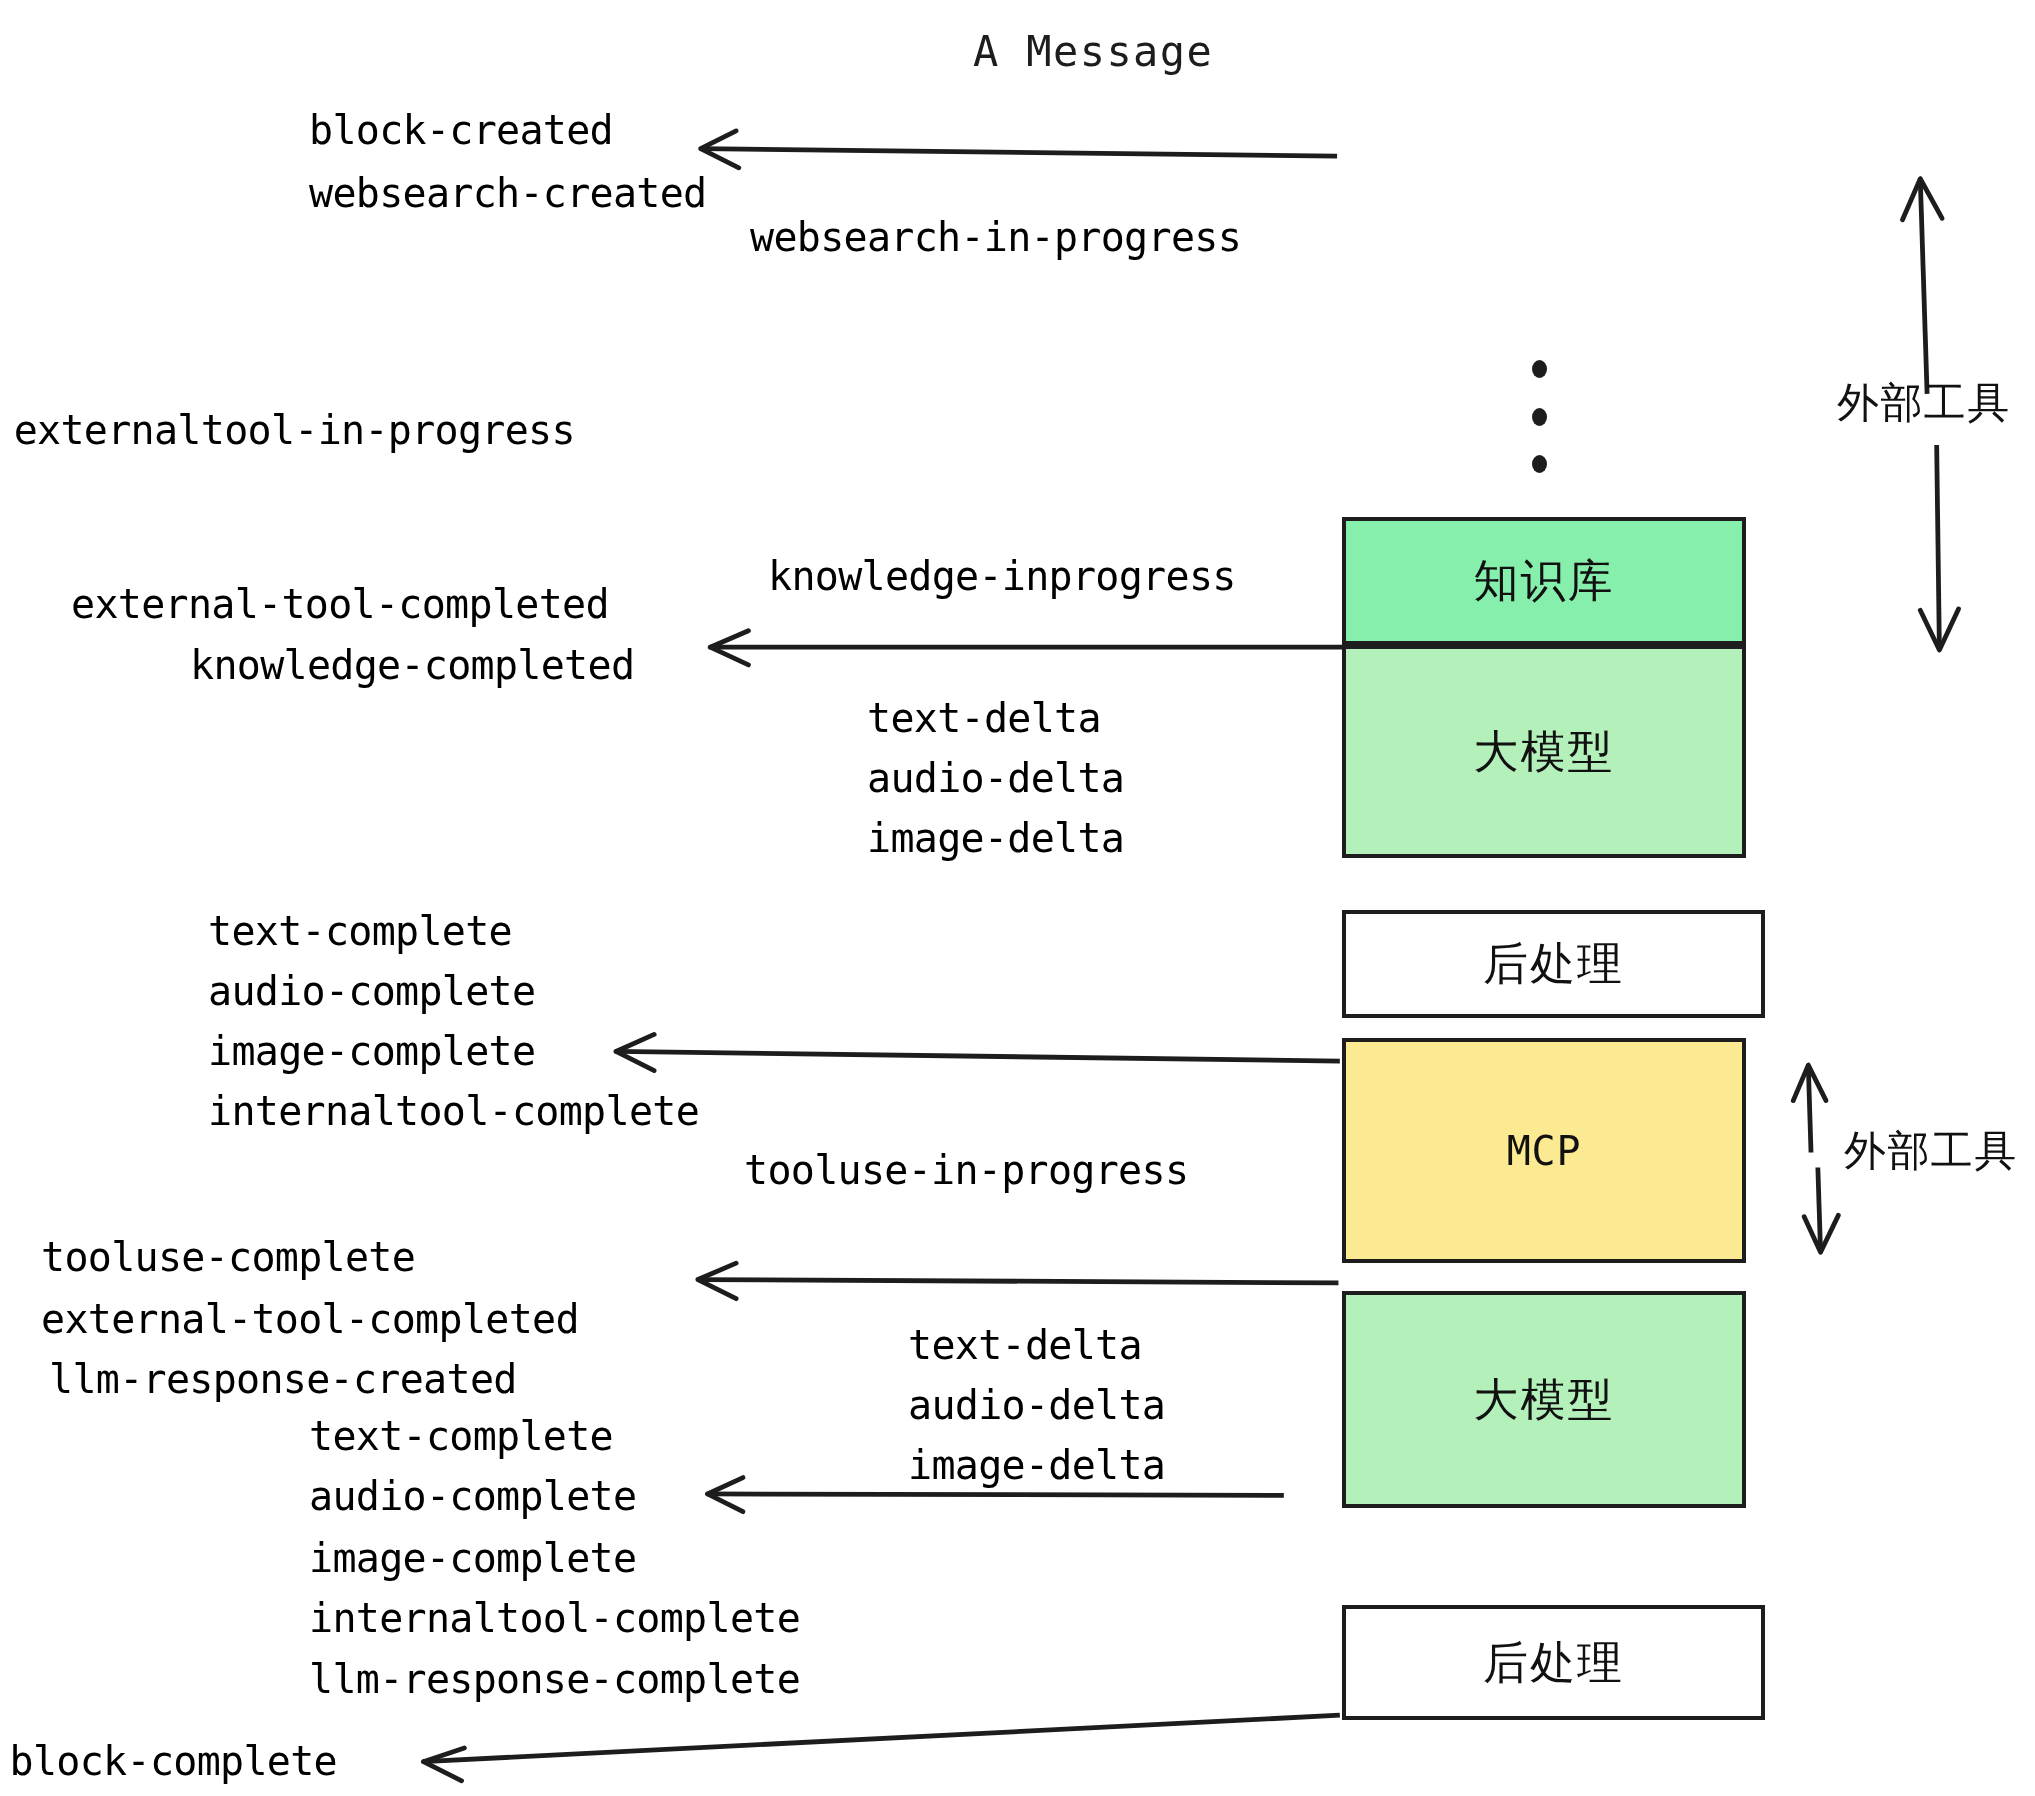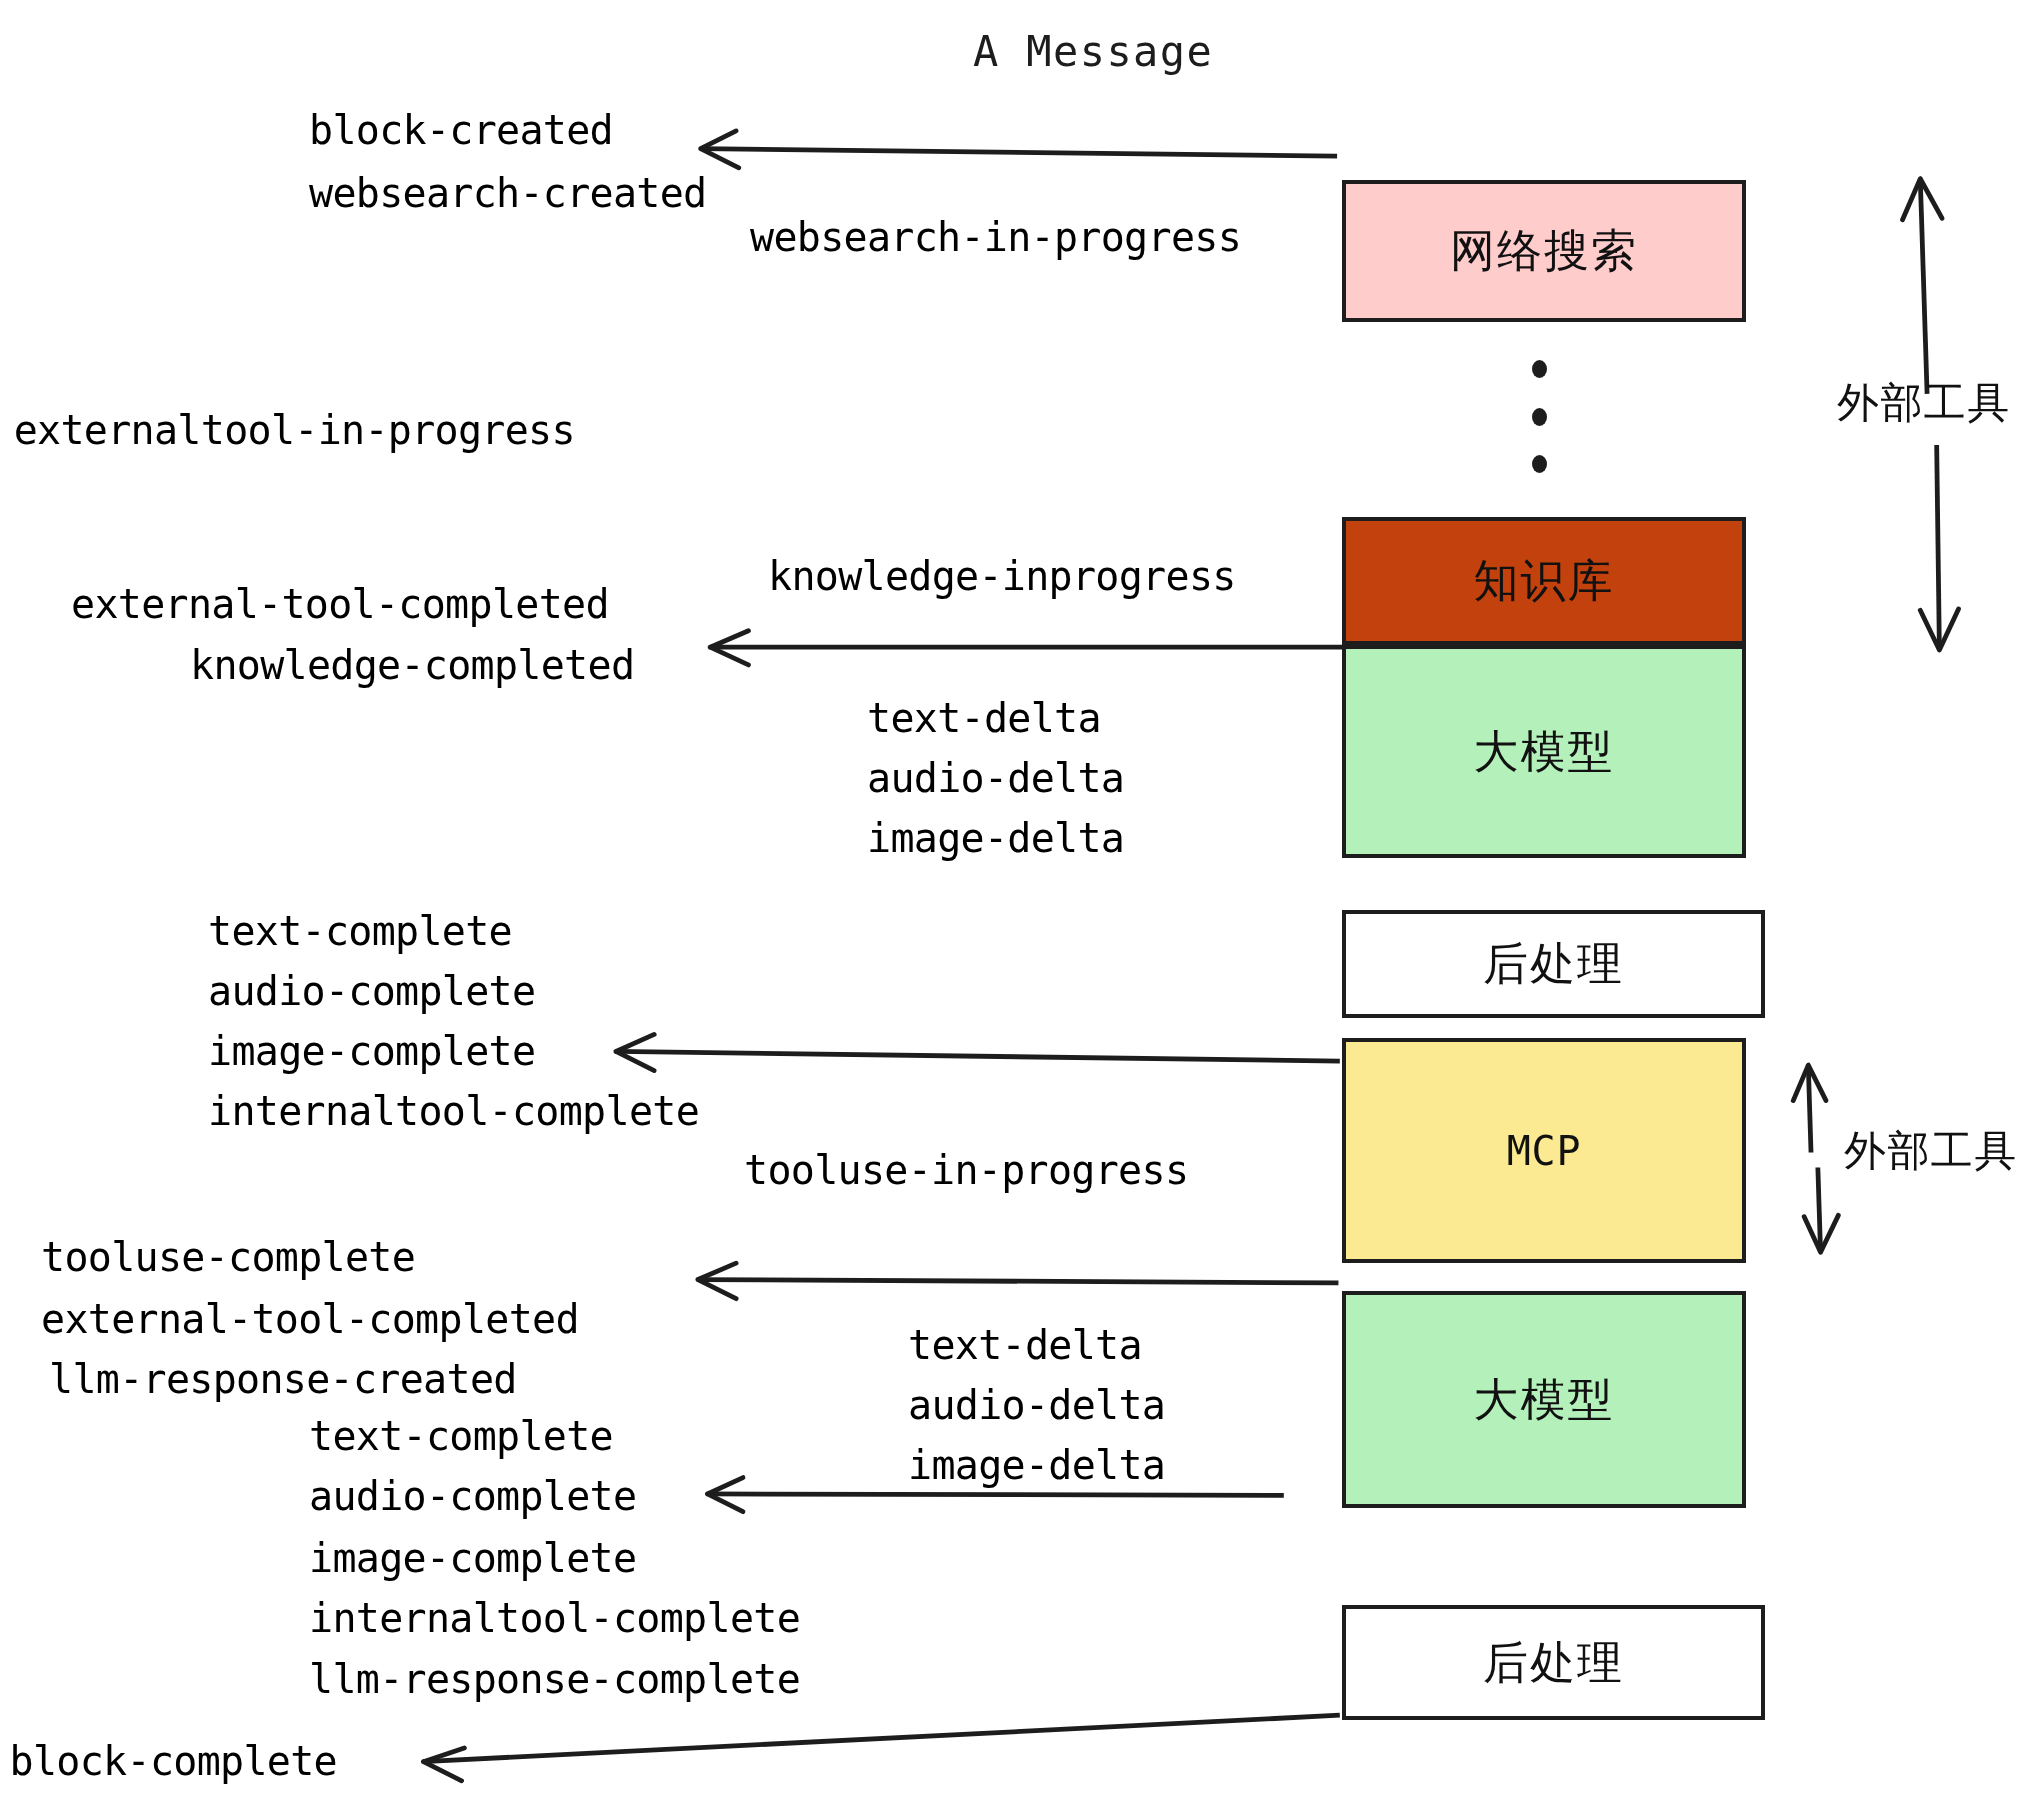--- a/index.html
+++ b/index.html
@@ -68,29 +68,26 @@
     </g>
 
     <g>
       <line x1="2648" y1="1548" x2="2652" y2="1676" stroke-width="7"></line>
       <path d="M2648 1548 L2626 1600 M2648 1548 L2674 1600" stroke-width="7" stroke-linecap="round"></path>
       <line x1="2662" y1="1698" x2="2666" y2="1822" stroke-width="7"></line>
       <path d="M2666 1822 L2642 1770 M2666 1822 L2692 1768" stroke-width="7" stroke-linecap="round"></path>
     </g>
   </svg>
 
-  <div class="box" style="left:1342px;top:172px;width:404px;height:142px;background:#FFCCCC;">
-    <span class="btxt">网络搜索</span>
-  </div>
 
   <div class="dot" style="left:1532px;top:352px;"></div>
   <div class="dot" style="left:1532px;top:400px;"></div>
   <div class="dot" style="left:1532px;top:447px;"></div>
 
-  <div class="box" style="left:1342px;top:509px;width:404px;height:128px;background:#c2410c;">
+  <div class="box" style="left:1342px;top:509px;width:404px;height:128px;background:#86efac;">
     <span class="btxt">知识库</span>
   </div>
 
   <div class="box" style="left:1342px;top:637px;width:404px;height:213px;background:#B4F0BA;">
     <span class="btxt">大模型</span>
   </div>
 
   <div class="box" style="left:1342px;top:902px;width:423px;height:108px;background:#FFFFFF;">
     <span class="btxt">后处理</span>
   </div>

